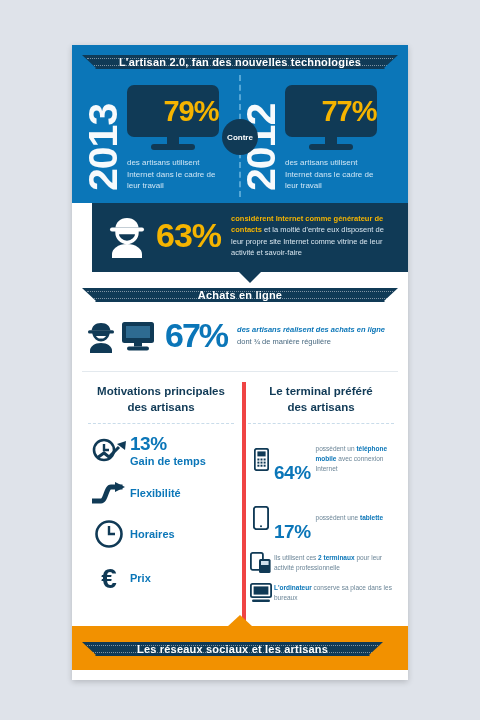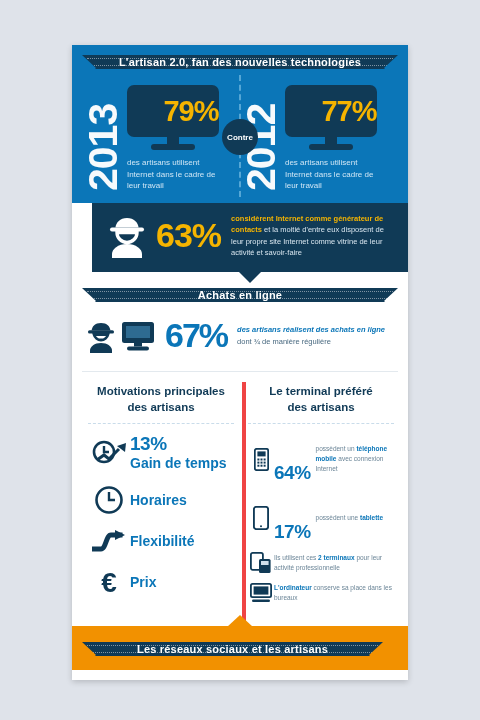--- a/index.html
+++ b/index.html
@@ -92,21 +92,21 @@
   .colL{width:50%;padding:0 8px 10px 6px;border-right:4px solid #ef4444;}
   .colR{width:50%;padding:0 4px 10px 2px;}
   .colHead{
     text-align:center;color:#103a56;font-size:11.5px;font-weight:bold;
     line-height:1.35;padding:2px 0 8px;
     border-bottom:1px dashed #c9dcea;margin-bottom:10px;
   }
   .mrow{display:flex;align-items:center;margin-bottom:14px;}
   .micon{width:42px;flex:none;display:flex;justify-content:center;}
   .mval{color:#0b76b8;font-size:19px;font-weight:bold;line-height:1;letter-spacing:-.5px;}
-  .mlab{color:#0b76b8;font-size:14px;font-weight:bold;margin-top:2px;}
+  .mlab{color:#0b76b8;font-size:11px;font-weight:bold;margin-top:2px;}
 
   .trow{display:flex;align-items:center;margin-bottom:9px;}
   .ticon{width:26px;flex:none;display:flex;justify-content:center;}
   .tval{color:#0b76b8;font-size:19px;font-weight:bold;letter-spacing:-.5px;margin-right:5px;margin-top:28px;}
   .ttxt{font-size:6.5px;line-height:1.5;color:#6a8496;}
   .ttxt b{color:#0b76b8;}
 
   
   .sec-orange{background:#f29100;padding:16px 25px 14px 10px;position:relative;}
   .tri-up{
@@ -232,36 +232,36 @@
             </svg>
           </div>
           <div>
             <div class="mval">13%</div>
             <div class="mlab">Gain de temps</div>
           </div>
         </div>
 
         <div class="mrow">
           <div class="micon">
+            <svg width="34" height="24" viewBox="0 0 34 24">
+              <path d="M2 20h7c5 0 5-14 10-14h9" stroke="#103a56" stroke-width="5" fill="none" stroke-linecap="square"></path>
+              <polygon points="33,6 23,1 23,11" fill="#103a56"></polygon>
+            </svg>
+          </div>
+          <div class="mlab" style="margin-top:0">Flexibilité</div>
+        </div>
+
+        <div class="mrow">
+          <div class="micon">
             <svg width="30" height="30" viewBox="0 0 30 30">
               <circle cx="15" cy="15" r="12.5" fill="none" stroke="#103a56" stroke-width="2.6"></circle>
               <path d="M15 7v8h6" stroke="#103a56" stroke-width="2.4" fill="none"></path>
             </svg>
           </div>
           <div class="mlab" style="margin-top:0">Horaires</div>
-        </div>
-
-        <div class="mrow">
-          <div class="micon">
-            <svg width="34" height="24" viewBox="0 0 34 24">
-              <path d="M2 20h7c5 0 5-14 10-14h9" stroke="#103a56" stroke-width="5" fill="none" stroke-linecap="square"></path>
-              <polygon points="33,6 23,1 23,11" fill="#103a56"></polygon>
-            </svg>
-          </div>
-          <div class="mlab" style="margin-top:0">Flexibilité</div>
         </div>
 
         <div class="mrow">
           <div class="micon">
             <svg width="30" height="30" viewBox="0 0 30 30">
               <text x="15" y="25" text-anchor="middle" font-size="28" font-weight="bold" font-family="Liberation Sans, sans-serif" fill="#103a56">€</text>
             </svg>
           </div>
           <div class="mlab" style="margin-top:0">Prix</div>
         </div>

